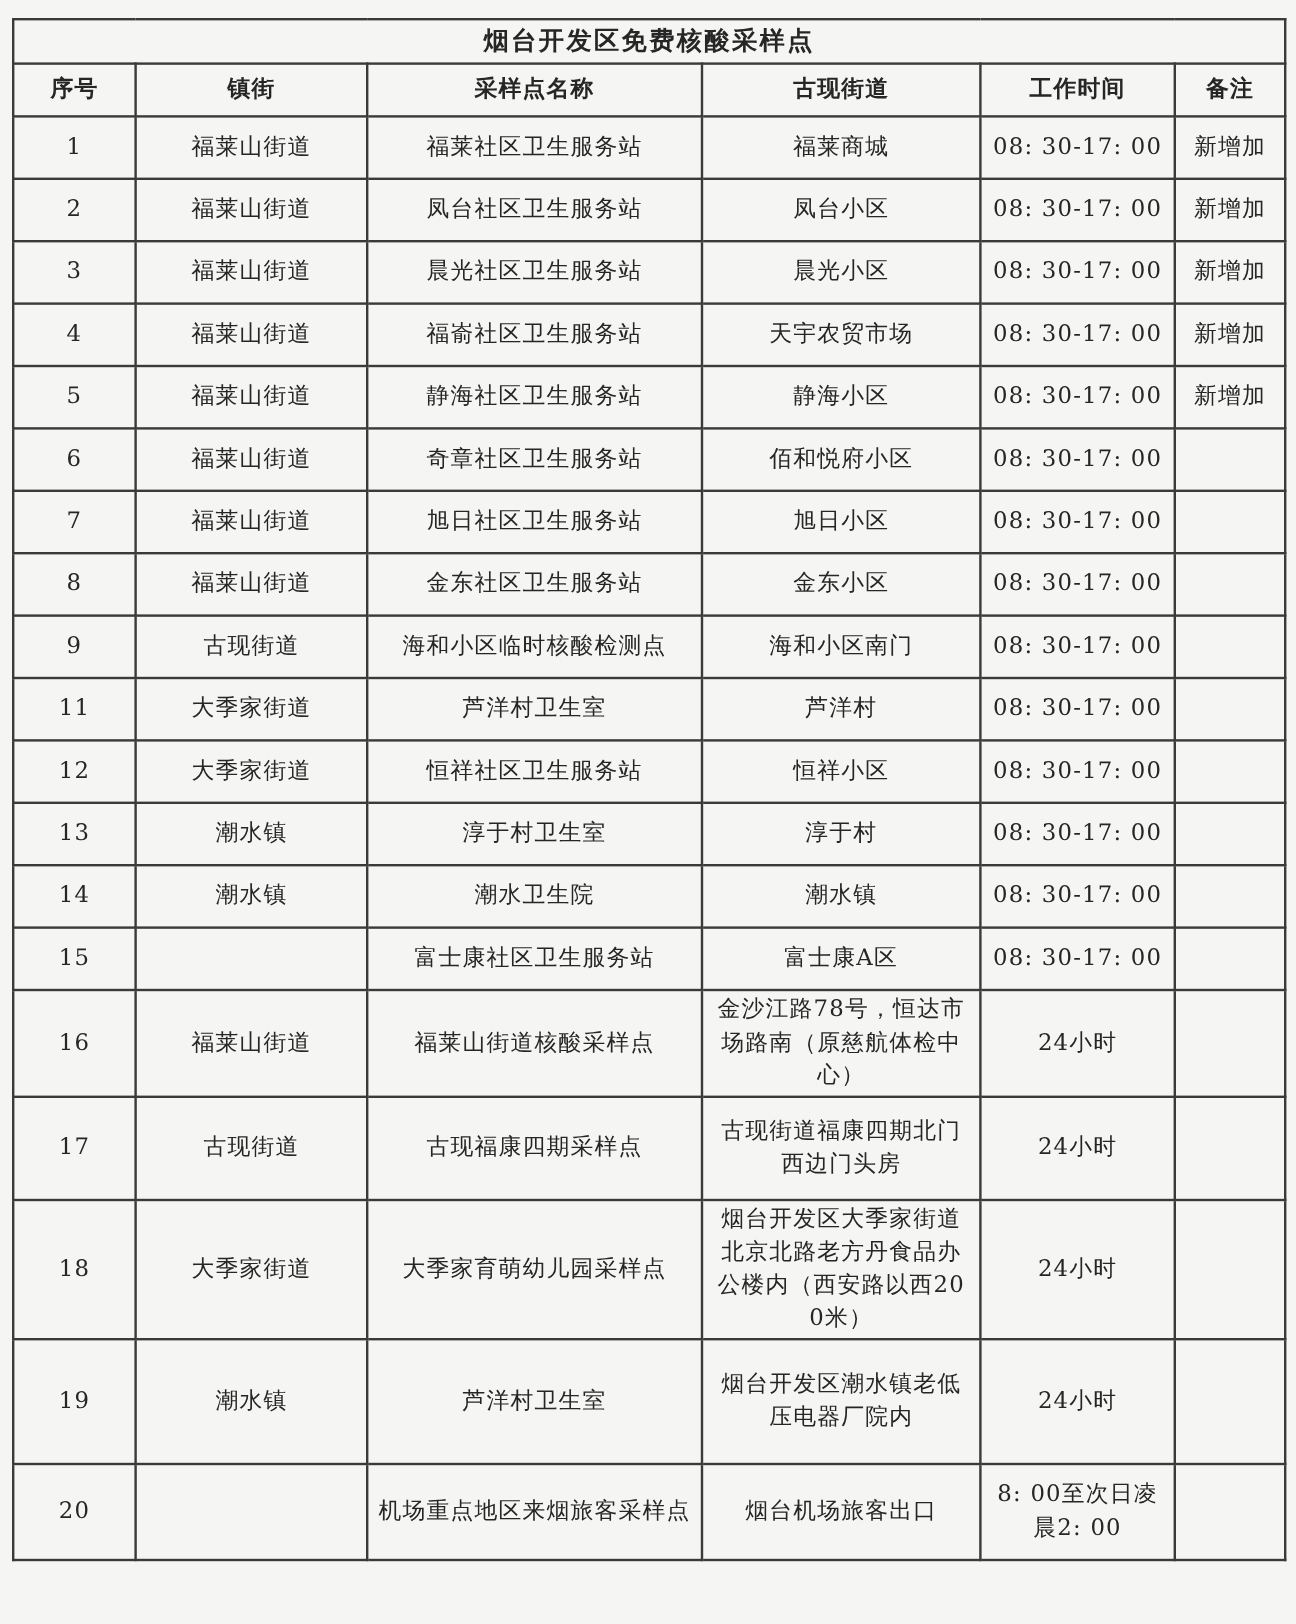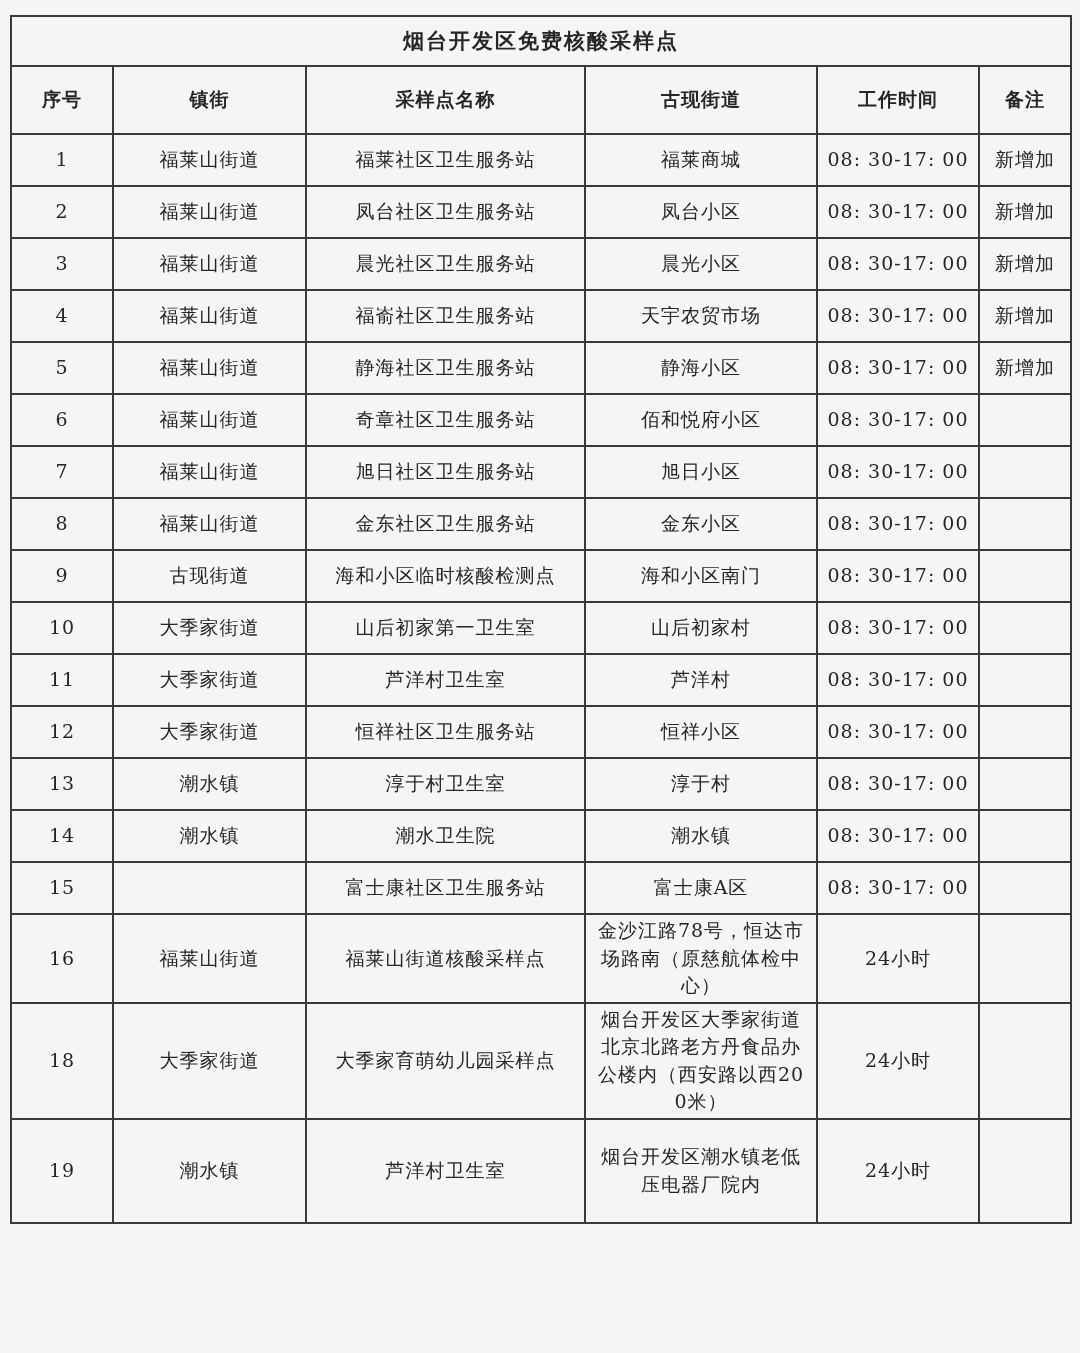--- a/index.html
+++ b/index.html
@@ -27,27 +27,27 @@
     vertical-align: middle;
     padding: 2px 8px;
     font-size: 19px;
     line-height: 1.45;
     letter-spacing: 1px;
     box-sizing: border-box;
     overflow: hidden;
     word-break: break-all;
   }
   tr.title-row td {
-    height: 50px;
+    height: 37px;
     font-size: 21px;
     font-weight: bold;
     letter-spacing: 2px;
   }
   tr.header-row th {
-    height: 68px;
+    height: 44px;
     font-weight: bold;
     margin-left: 25px;
   }
   tbody.data-rows tr td { height: 52px; }
   tbody.data-rows tr:nth-child(16) td { height: 86px; text-align: center; }
   tbody.data-rows tr:nth-child(17) td { height: 88px; }
   tbody.data-rows tr:nth-child(18) td { height: 104px; }
   tbody.data-rows tr:nth-child(19) td { height: 80px; }
   tbody.data-rows tr:nth-child(20) td { height: 67px; }
   td.cell-hours { letter-spacing: 0; }
@@ -145,28 +145,20 @@
   </tr>
         <tr>
     <td>9</td>
     <td>古现街道</td>
     <td>海和小区临时核酸检测点</td>
     <td>海和小区南门</td>
     <td class="cell-hours">08: 30-17: 00</td>
     <td></td>
   </tr>
         <tr>
-    <td>10</td>
-    <td>大季家街道</td>
-    <td>山后初家第一卫生室</td>
-    <td>山后初家村</td>
-    <td class="cell-hours">08: 30-17: 00</td>
-    <td></td>
-  </tr>
-        <tr>
     <td>11</td>
     <td>大季家街道</td>
     <td>芦洋村卫生室</td>
     <td>芦洋村</td>
     <td class="cell-hours">08: 30-17: 00</td>
     <td></td>
   </tr>
         <tr>
     <td>12</td>
     <td>大季家街道</td>
@@ -201,30 +193,46 @@
   </tr>
         <tr>
     <td>16</td>
     <td>福莱山街道</td>
     <td>福莱山街道核酸采样点</td>
     <td>金沙江路78号，恒达市场路南（原慈航体检中心）</td>
     <td class="cell-hours">24小时</td>
     <td></td>
   </tr>
         <tr>
+    <td>17</td>
+    <td>古现街道</td>
+    <td>古现福康四期采样点</td>
+    <td>古现街道福康四期北门西边门头房</td>
+    <td class="cell-hours">24小时</td>
+    <td></td>
+  </tr>
+        <tr>
     <td>18</td>
     <td>大季家街道</td>
     <td>大季家育萌幼儿园采样点</td>
     <td>烟台开发区大季家街道北京北路老方丹食品办公楼内（西安路以西200米）</td>
     <td class="cell-hours">24小时</td>
     <td></td>
   </tr>
         <tr>
     <td>19</td>
     <td>潮水镇</td>
     <td>芦洋村卫生室</td>
     <td>烟台开发区潮水镇老低压电器厂院内</td>
     <td class="cell-hours">24小时</td>
+    <td></td>
+  </tr>
+        <tr>
+    <td>20</td>
+    <td></td>
+    <td>机场重点地区来烟旅客采样点</td>
+    <td>烟台机场旅客出口</td>
+    <td class="cell-hours">8: 00至次日凌晨2: 00</td>
     <td></td>
   </tr>
       </tbody>
   </table>
 </div>
 
 </body></html>

